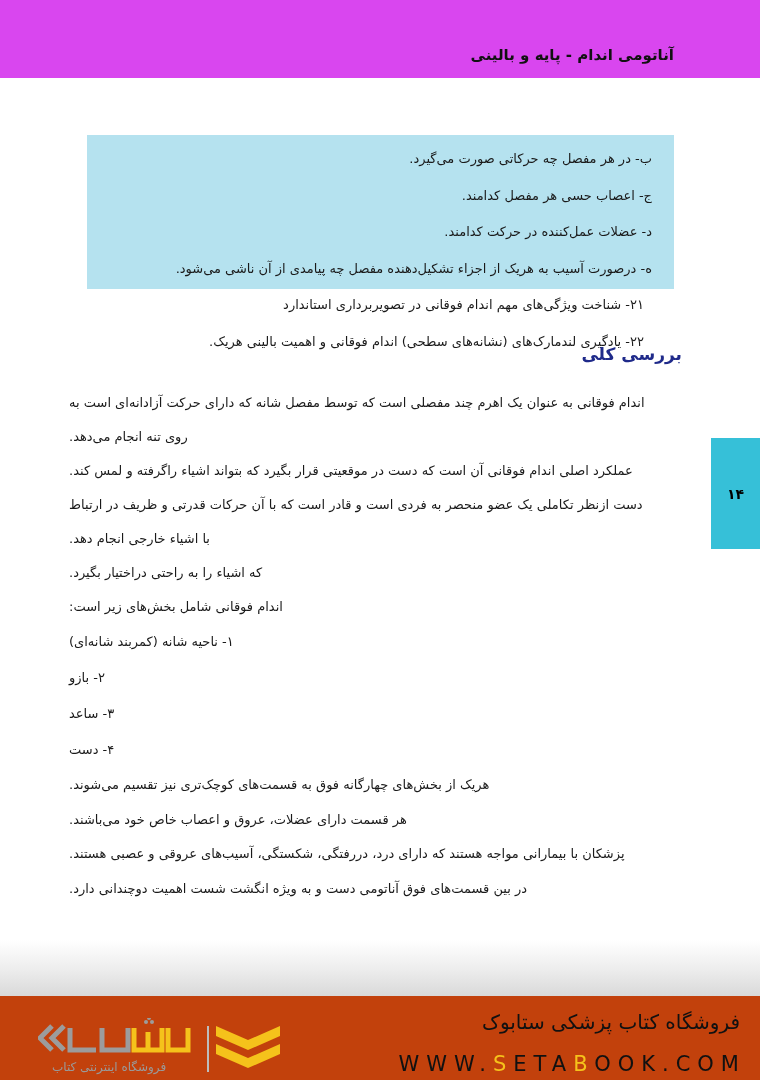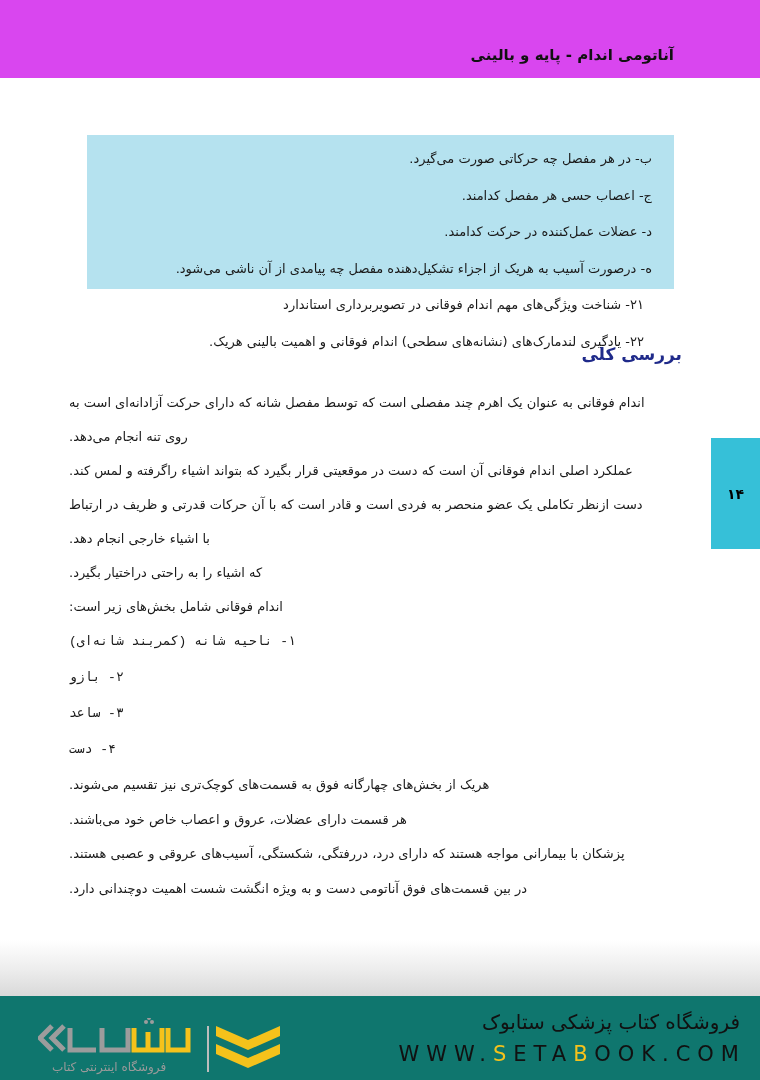--- a/index.html
+++ b/index.html
@@ -30,47 +30,47 @@
       font-size: 17px; font-weight: bold; color: #1f2a8a; direction: rtl;
     }
 
     .body-text {
       position: absolute; right: 86px; top: 386px; width: 605px;
       direction: rtl; text-align: left;
     }
     .para { font-size: 13px; line-height: 34px; }
     .para.indent { padding-right: 8px; }
 
-    .list { padding-right: 40px; font-family: Liberation Mono, monospace; }
+    .list { padding-right: 40px; }
     .list .li { font-size: 13px; line-height: 36px; }
 
     .after-list .para { padding-right: 30px; line-height: 34.5px; }
     .after-list .para.last { padding-right: 0; }
 
     .page-tab {
       position: absolute; left: 711px; top: 438px; width: 49px; height: 111px;
       background: #36c0d8;
       display: flex; align-items: center; justify-content: center;
       font-size: 14px; font-weight: bold; color: #000000;
     }
 
     .shadow-band {
       position: absolute; left: 0; top: 940px; width: 760px; height: 56px;
       background: linear-gradient(to bottom, #ffffff 0%, #ececec 55%, #d9d9d9 100%);
     }
 
     .footer {
-      position: absolute; left: 0; top: 996px; width: 760px; height: 84px; background: #0f766e;
+      position: absolute; left: 0; top: 996px; width: 760px; height: 84px; background: #c2410c;
     }
     .footer-shop-name {
       position: absolute; right: 20px; top: 14px;
       font-size: 20px; color: #111; direction: rtl;
     }
     .footer-url {
-      position: absolute; right: 14px; top: 46px;
+      position: absolute; right: 14px; top: 56px;
       font-size: 21px; letter-spacing: 7px; color: #111; font-family: "DejaVu Sans", sans-serif;
     }
     .footer-url .hl { color: #f5c21b; }
 
     .logo {
       position: absolute; left: 38px; top: 1018px; width: 260px; height: 58px;
     }
     .logo-divider {
       position: absolute; left: 207px; top: 1026px; width: 2px; height: 46px; background: #bdbdbd;
     }

